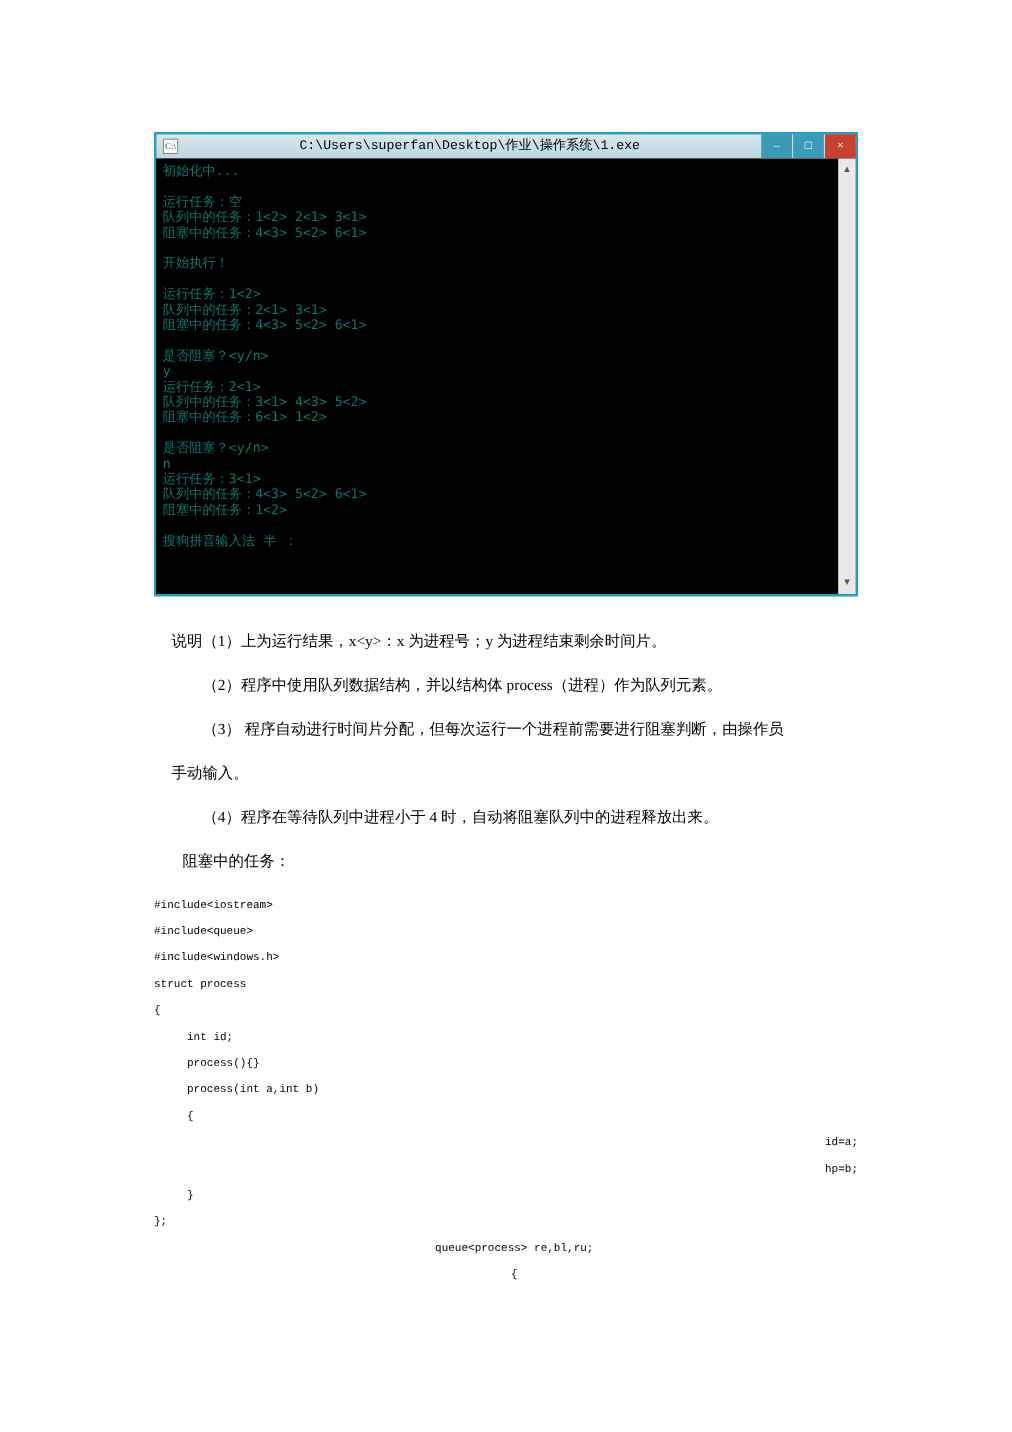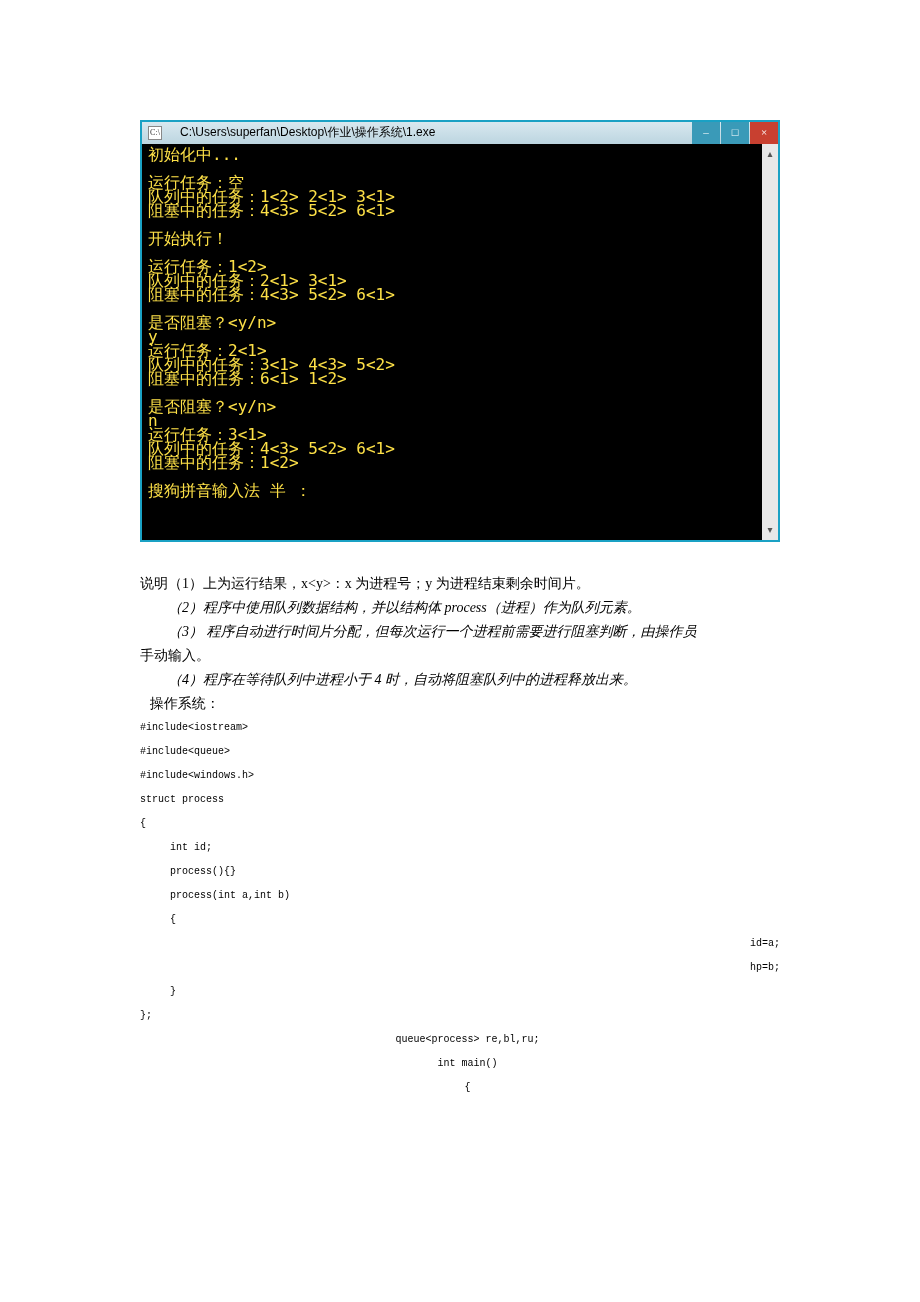--- a/index.html
+++ b/index.html
@@ -32,24 +32,24 @@
     background: #fff;
     border: 1px solid #888;
     display: flex;
     align-items: center;
     justify-content: center;
     font-size: 8px;
     color: #333;
   }
   .title-text {
     flex: 1;
-    font-family: Liberation Sans, sans-serif;
+    text-align: center;
+    font-family: Liberation Mono, monospace;
     font-size: 12px;
     color: #000;
-    margin-left: 18px;
   }
   .win-controls {
     display: flex;
     height: 100%;
   }
   .win-btn {
     width: 28px;
     height: 100%;
     display: flex;
     align-items: center;
@@ -61,23 +61,23 @@
   .win-max { background: #3a9ab8; margin-left: 1px; }
   .win-close { background: #c84030; margin-left: 1px; }
   .console-body {
     display: flex;
     background: #000;
     height: 396px;
   }
   .console-content {
     flex: 1;
     padding: 4px 6px;
-    color: #fde047;
+    color: #0f766e;
     font-family: "SimSun", "NSimSun", monospace;
-    font-size: 16px;
+    font-size: 12px;
     line-height: 14px;
     white-space: pre;
   }
   .scroll-bar {
     width: 16px;
     background: #e8e8e8;
     display: flex;
     flex-direction: column;
     align-items: center;
     justify-content: space-between;
@@ -85,22 +85,22 @@
   }
   .scroll-arrow {
     font-size: 10px;
     color: #555;
   }
   .explain {
     font-family: "SimSun", "宋体", serif;
     font-size: 14px;
     line-height: 24px;
   }
-  .explain p { margin: 0; }
-  .indent1 { text-indent: 2em; font-style: italic; }
+  .explain p { margin: 16px; }
+  .indent1 { text-indent: 2em; }
   .indent05 { text-indent: 0.7em; }
   .code-block {
     font-family: Liberation Mono, monospace;
     font-size: 10px;
     line-height: 24px;
   }
   .code-line { white-space: pre; }
   .ci1 { padding-left: 3em; }
   .ci2 { padding-left: 6em; text-align: right; }
   .ciq { padding-left: 1.5em; text-align: center; }
@@ -152,34 +152,33 @@
     </div>
   </div>
 </div>
 
 <div class="explain">
   <p>说明（1）上为运行结果，x&lt;y&gt;：x 为进程号；y 为进程结束剩余时间片。</p>
   <p class="indent1">（2）程序中使用队列数据结构，并以结构体 process（进程）作为队列元素。</p>
   <p class="indent1">（3） 程序自动进行时间片分配，但每次运行一个进程前需要进行阻塞判断，由操作员</p>
   <p>手动输入。</p>
   <p class="indent1">（4）程序在等待队列中进程小于 4 时，自动将阻塞队列中的进程释放出来。</p>
-  <p class="indent05"> 操作系统：</p>
+  <p class="indent05"> 阻塞中的任务：</p>
 </div>
 
 <div class="code-block">
   <div class="code-line">#include&lt;iostream&gt;</div>
   <div class="code-line">#include&lt;queue&gt;</div>
   <div class="code-line">#include&lt;windows.h&gt;</div>
   <div class="code-line">struct process</div>
   <div class="code-line">{</div>
   <div class="code-line ci1">int id;</div>
   <div class="code-line ci1">process(){}</div>
   <div class="code-line ci1">process(int a,int b)</div>
   <div class="code-line ci1">{</div>
   <div class="code-line ci2">id=a;</div>
   <div class="code-line ci2">hp=b;</div>
   <div class="code-line ci1">}</div>
   <div class="code-line">};</div>
   <div class="code-line"></div>
   <div class="code-line ciq">queue&lt;process&gt; re,bl,ru;</div>
-  <div class="code-line ciq">int main()</div>
   <div class="code-line ciq">{</div>
 </div>
 
 </body></html>

